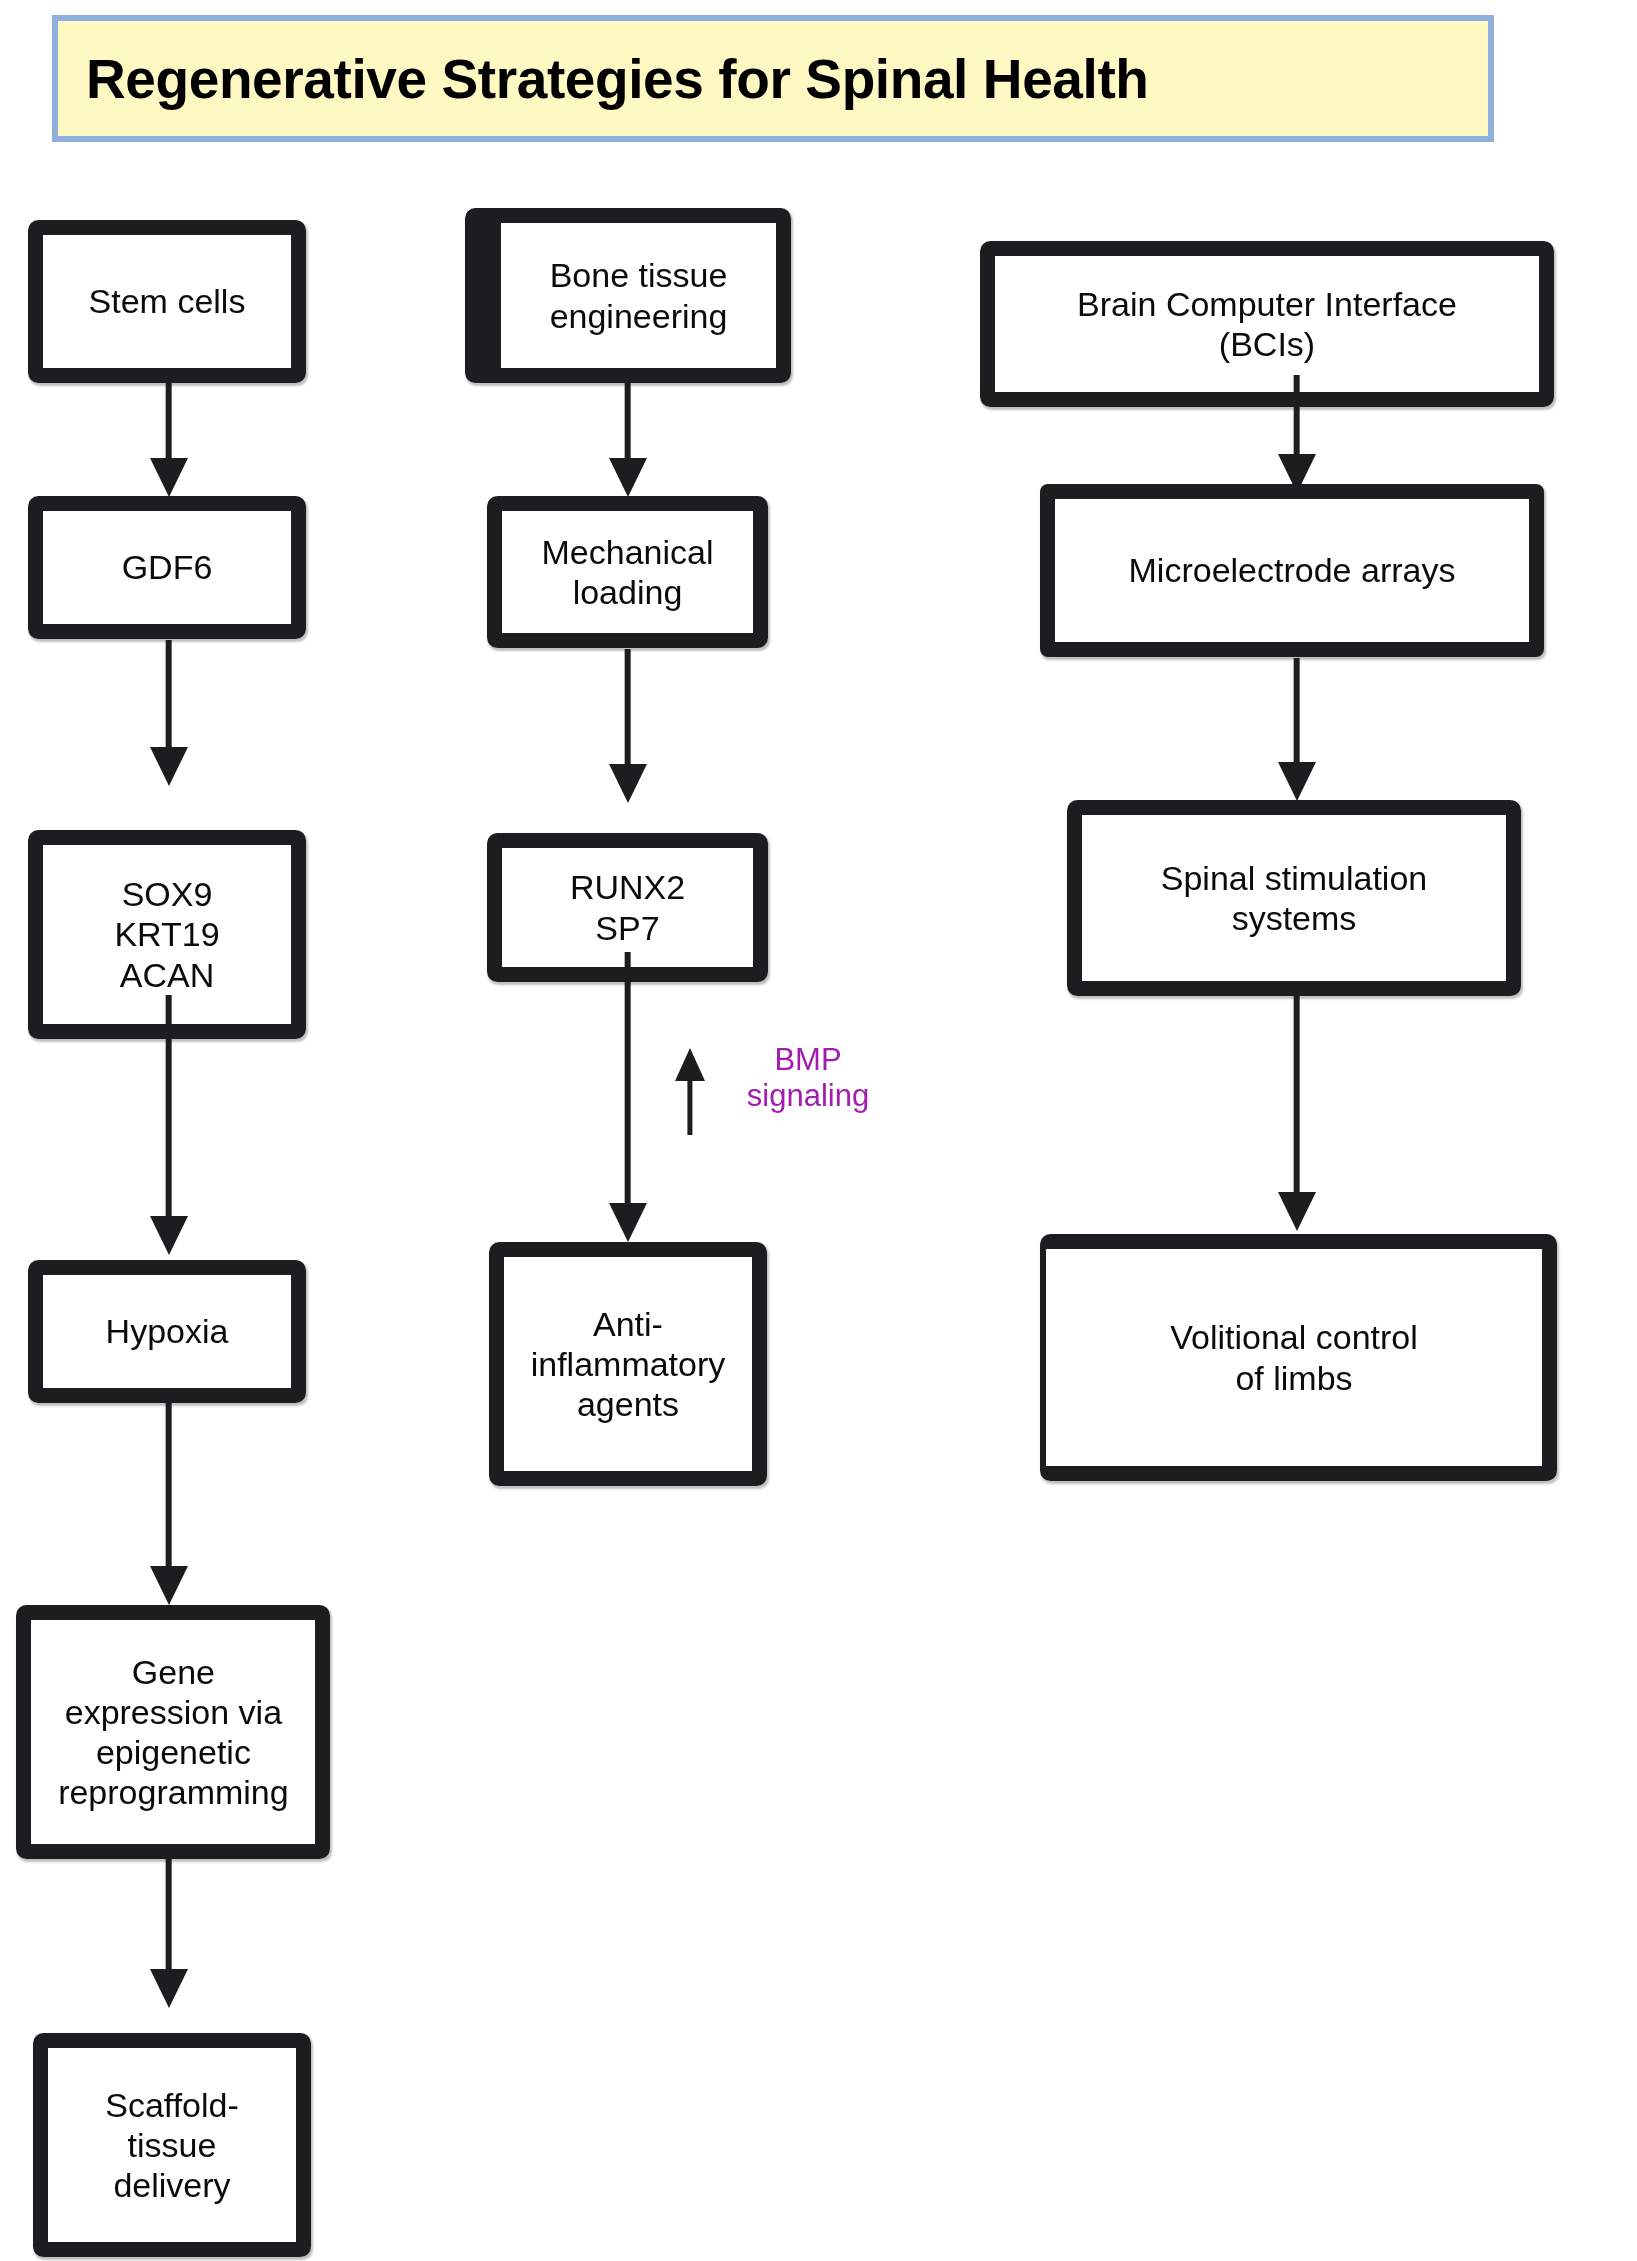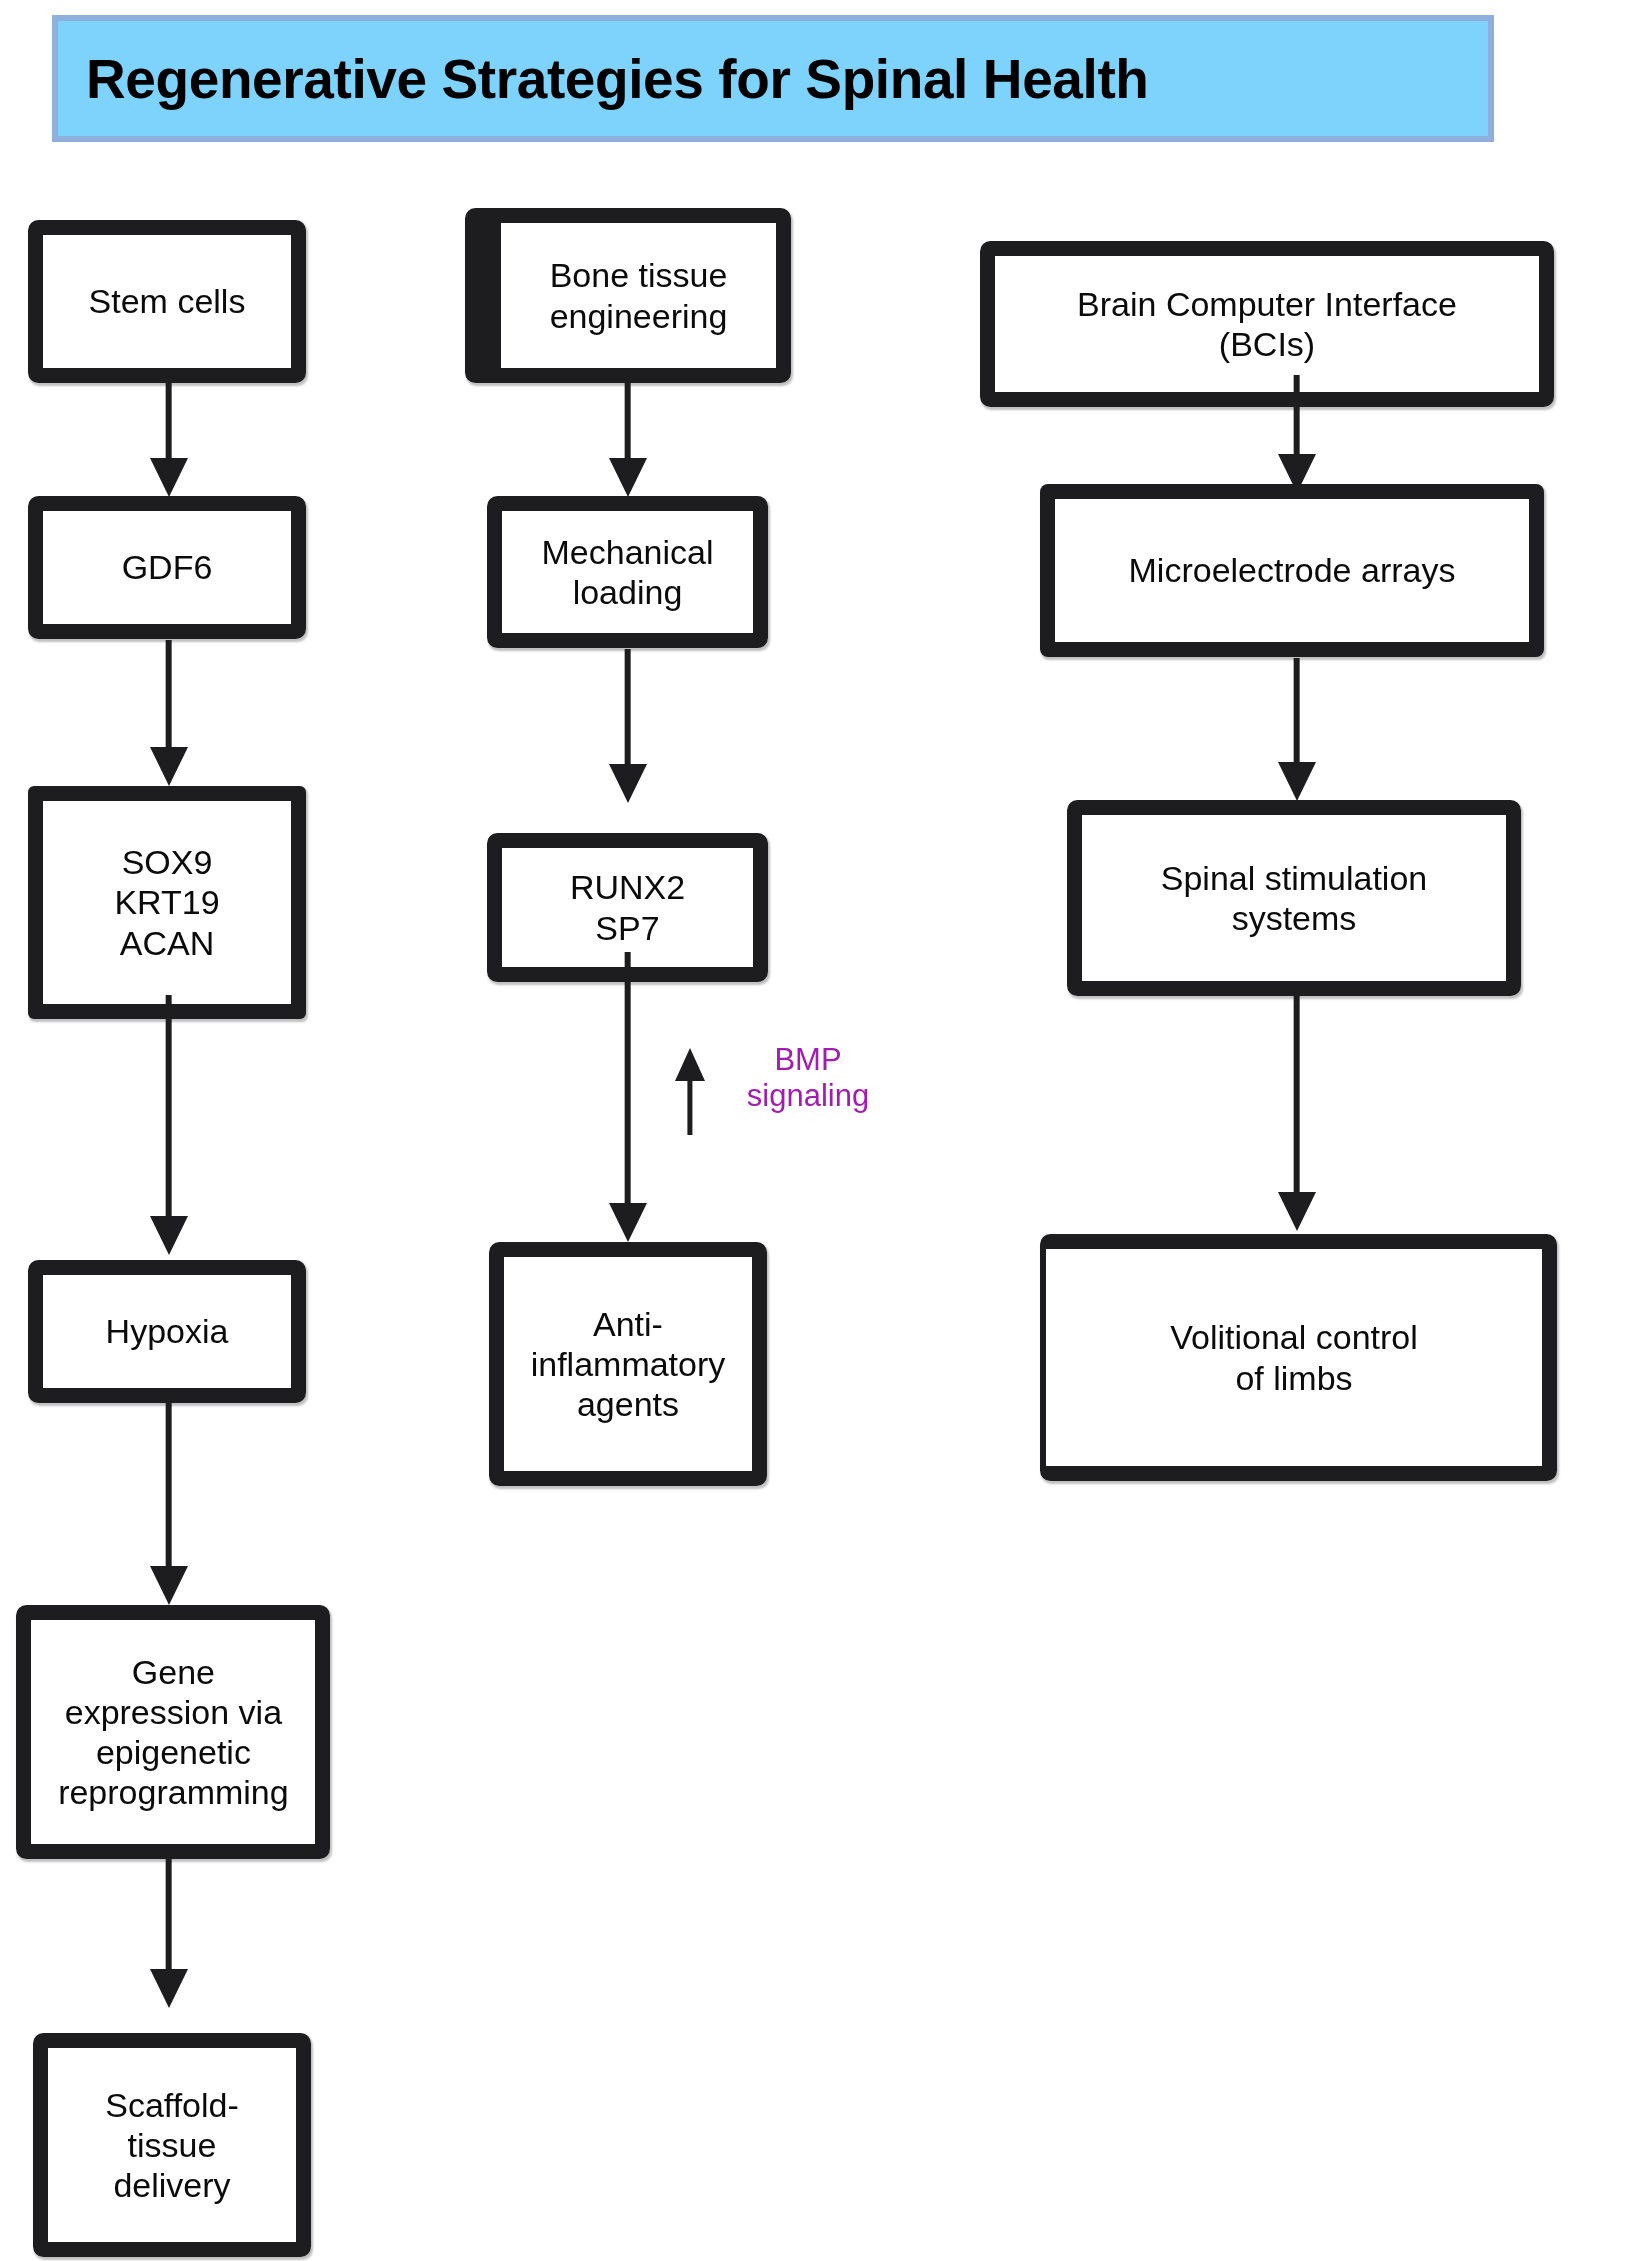--- a/index.html
+++ b/index.html
@@ -5,21 +5,21 @@
   html,body{margin:0;padding:0;background:#ffffff;}
   body{width:1637px;height:2261px;position:relative;overflow:hidden;
        font-family:"Liberation Sans","DejaVu Sans",sans-serif;color:#111111;}
 
   #stage{position:absolute;left:0;top:0;width:1637px;height:2261px;}
 
   
   .title-banner{
     position:absolute;
     left:52px; top:15px; width:1442px; height:127px;
-    background:#7dd3fc;
+    background:#fef9c3;
     border:6.7px solid #8fb0dd;
     box-sizing:border-box;
     display:flex;align-items:center;
   }
   .title-text{
     font-size:55px;
     font-weight:bold;
     letter-spacing:-0.4px;
     color:#000000;
     padding-left:28px;
@@ -110,21 +110,21 @@
     <div class="node-inner">
       <span class="node-label">GDF6</span>
     </div>
   </div>
 
   <div class="arrow" style="left:149px; top:640px; width:39px; height:146px;">
     <div class="shaft" style="height:112px;"></div>
     <div class="head"></div>
   </div>
 
-  <div class="node" style="left:28px; top:786px; width:278px; height:233px;border-radius:6px;">
+  <div class="node" style="left:28px; top:830px; width:278px; height:209px;">
     <div class="node-inner">
       <span class="node-label">SOX9
 KRT19
 ACAN</span>
     </div>
   </div>
 
   <div class="arrow" style="left:149px; top:995px; width:39px; height:260px;">
     <div class="shaft" style="height:224px;"></div>
     <div class="head"></div>

